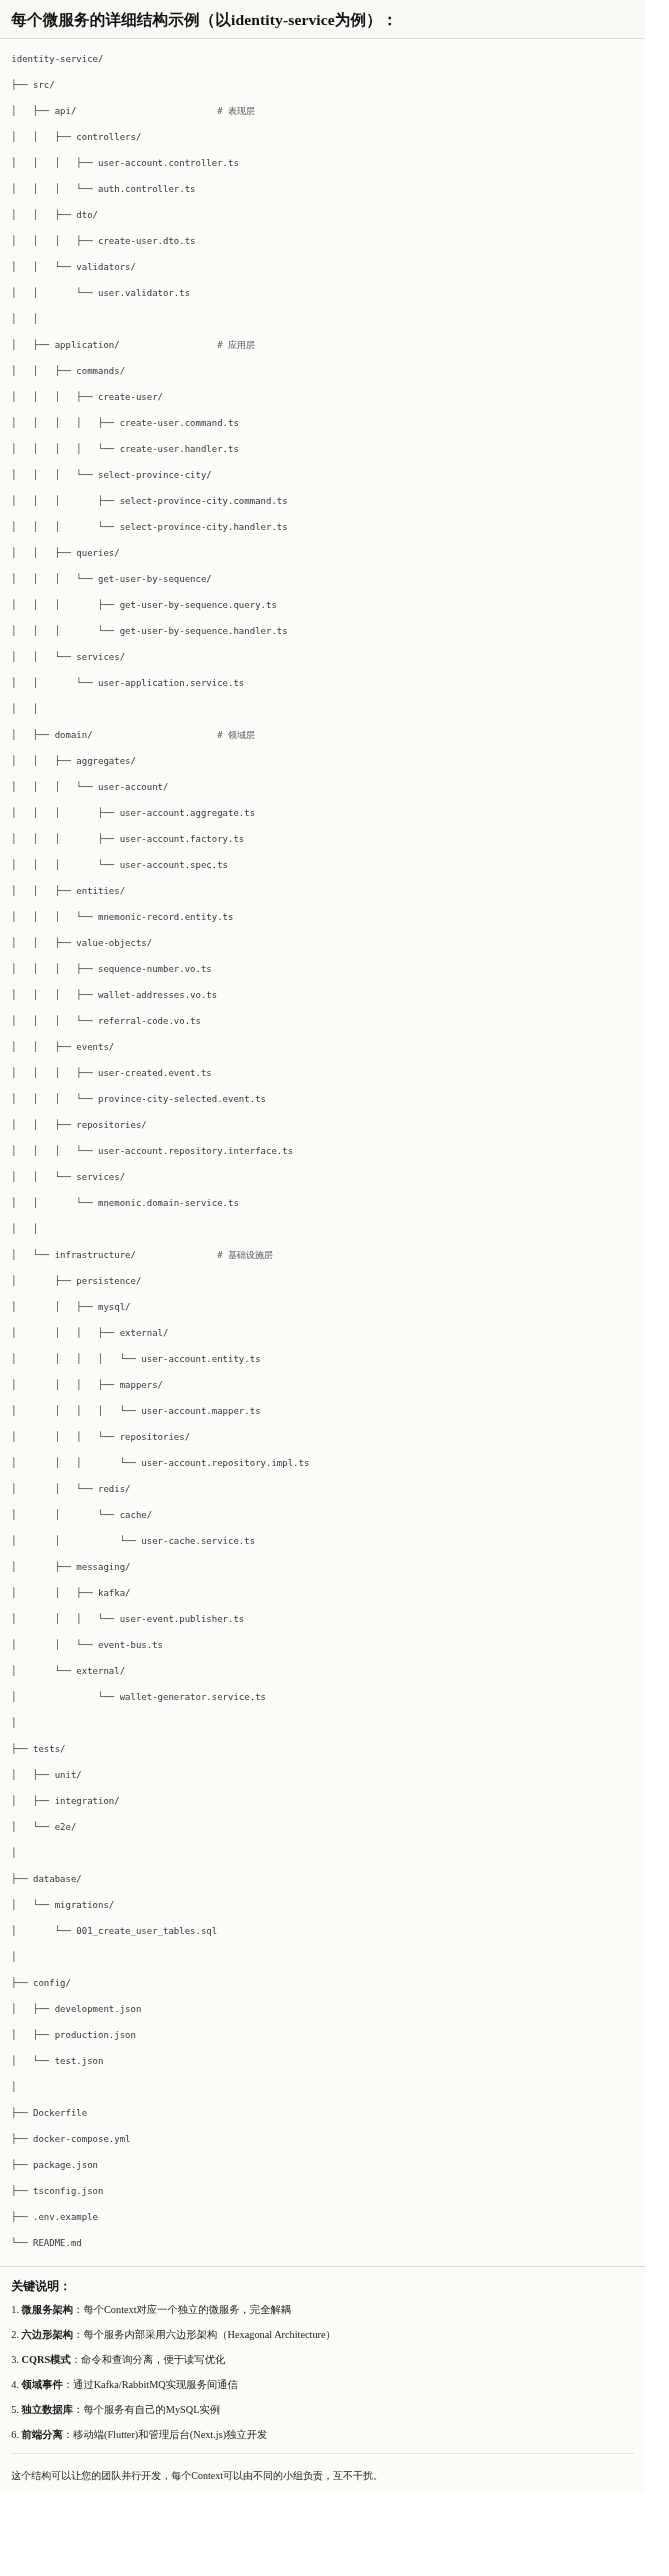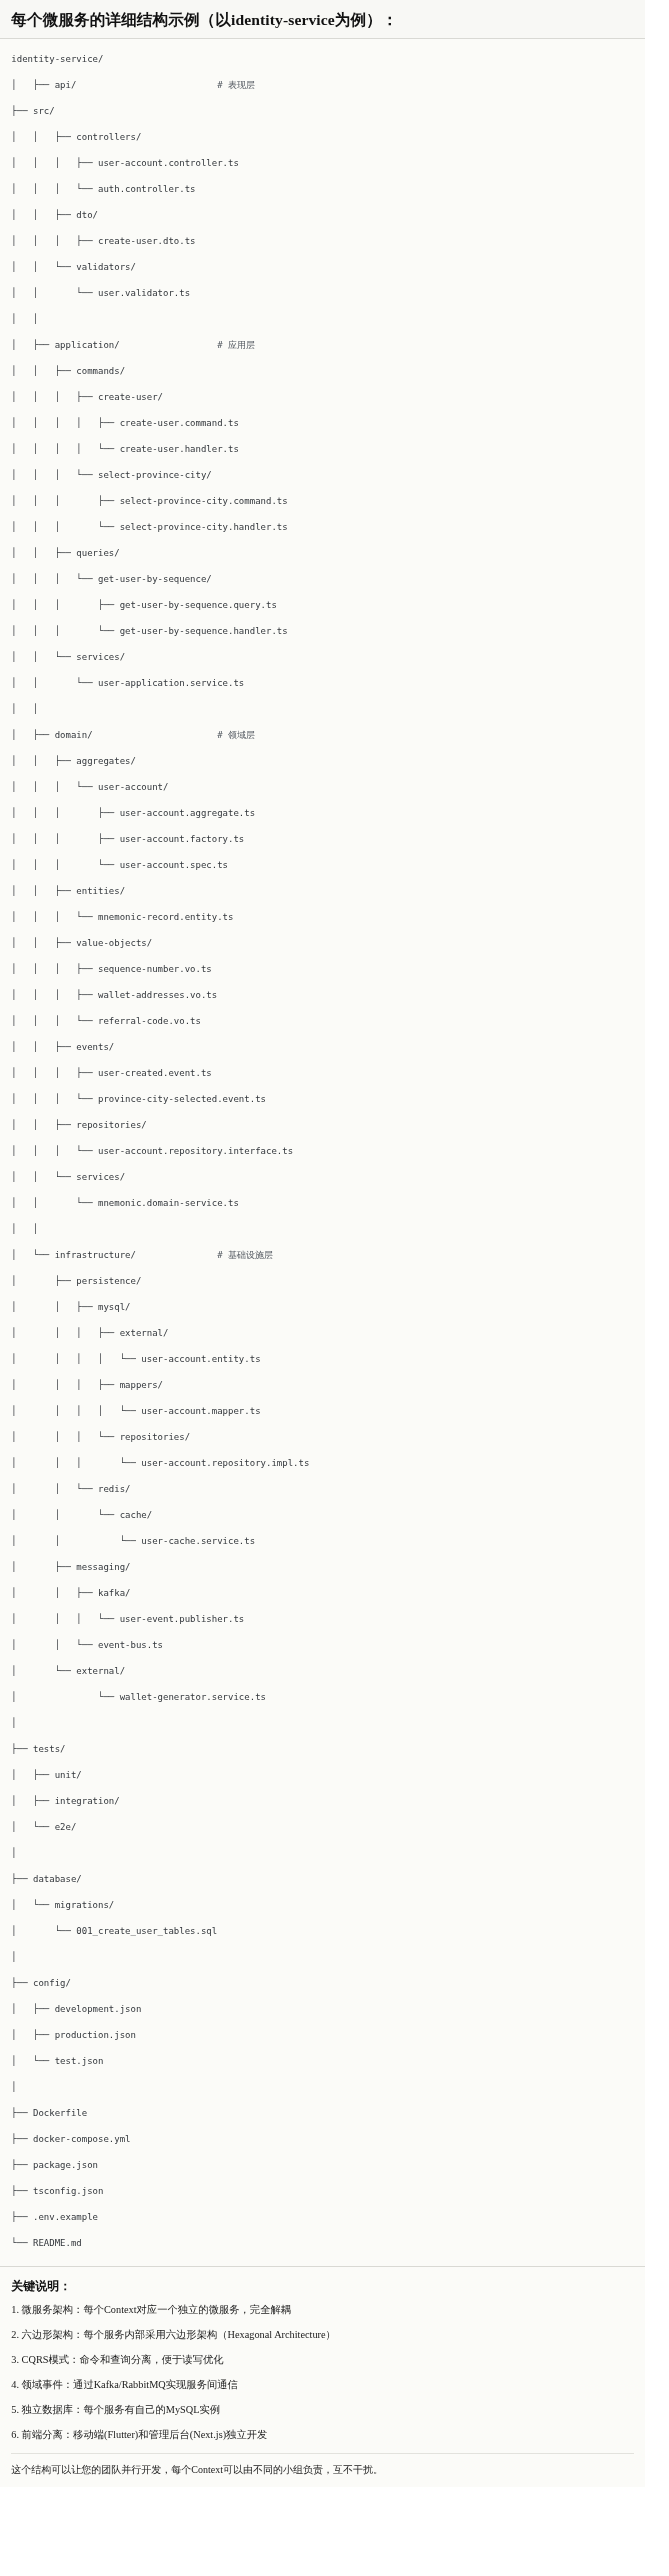--- a/index.html
+++ b/index.html
@@ -77,52 +77,52 @@
     font-family: "Liberation Serif", serif;
     font-size: 10.3px;
     color: #1a1a1a;
     line-height: 1.45;
     margin: 0 0 10px 0;
   }
   .note-num {
     font-weight: normal;
   }
   .note-term {
-    font-weight: normal;
+    font-weight: bold;
   }
   .note-sep {
     font-weight: normal;
   }
   .note-desc {
     font-weight: normal;
     text-align: right;
   }
   .notes-outro {
     font-family: "Liberation Serif", serif;
     font-size: 10px;
     color: #1a1a1a;
     line-height: 1.5;
     margin: 6.3px 0 0 0;
     border-top: 0.6px solid #e2e2dd;
-    padding-top: 8px;
+    padding-top: 14px;
   }
 </style>
 </head>
 <body>
 
 <div class="page">
 
   <div class="header">
     <div class="header-title">每个微服务的详细结构示例（以identity-service为例）：</div>
   </div>
 
   <div class="tree-block">
     <pre class="tree"><code id="tree-code"><span class="tree-line">identity-service/</span>
+<span class="tree-line">├── src/</span>
 <span class="tree-line">│   ├── api/                          <span class="comment"># 表现层</span></span>
-<span class="tree-line">├── src/</span>
 <span class="tree-line">│   │   ├── controllers/</span>
 <span class="tree-line">│   │   │   ├── user-account.controller.ts</span>
 <span class="tree-line">│   │   │   └── auth.controller.ts</span>
 <span class="tree-line">│   │   ├── dto/</span>
 <span class="tree-line">│   │   │   ├── create-user.dto.ts</span>
 <span class="tree-line">│   │   └── validators/</span>
 <span class="tree-line">│   │       └── user.validator.ts</span>
 <span class="tree-line">│   │</span>
 <span class="tree-line">│   ├── application/                  <span class="comment"># 应用层</span></span>
 <span class="tree-line">│   │   ├── commands/</span>

